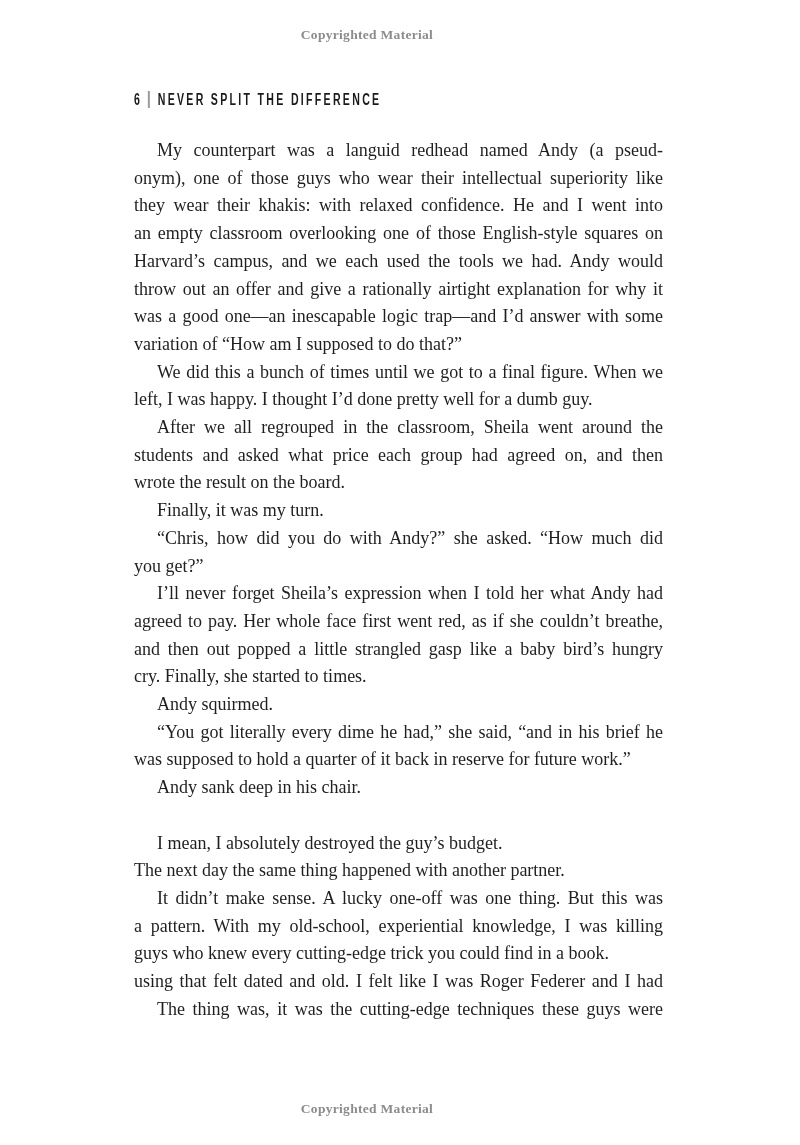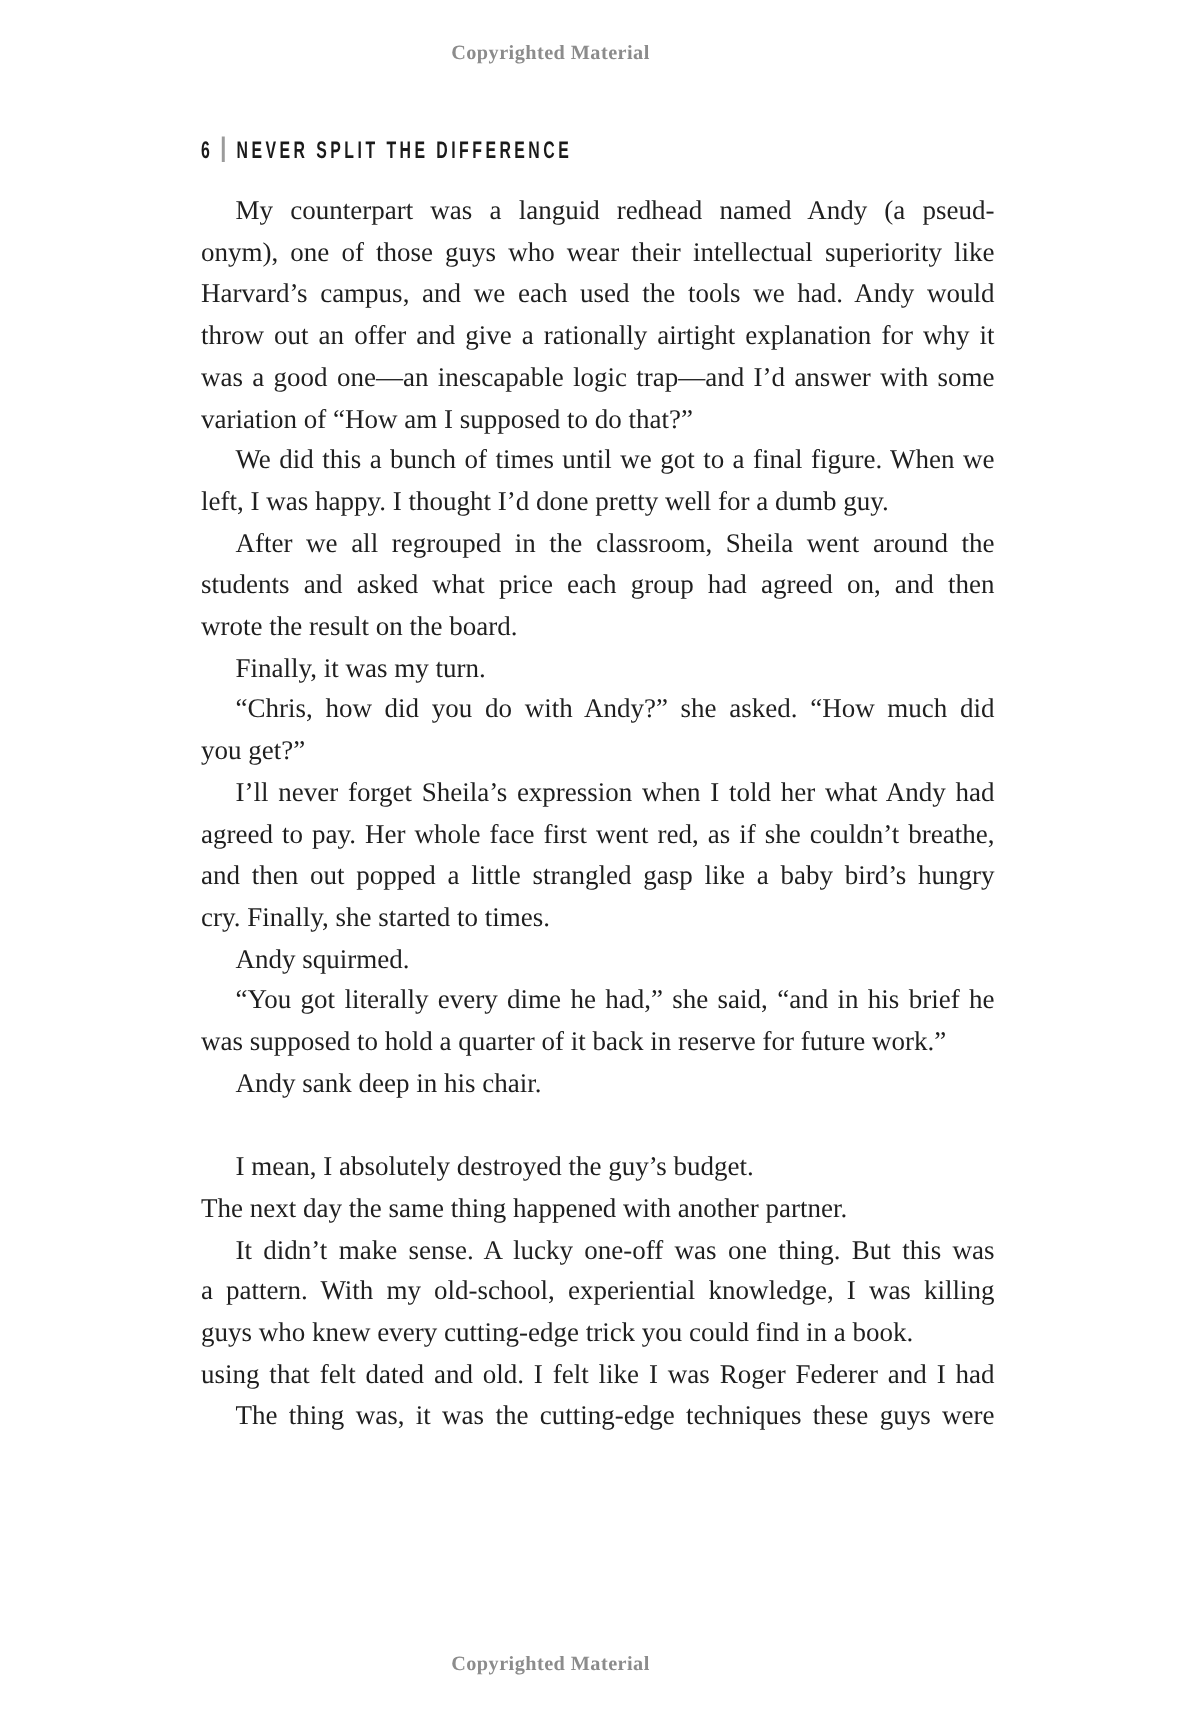--- a/index.html
+++ b/index.html
@@ -47,21 +47,21 @@
     background: #9b9b9b;
     margin: 0 12px 0 10px;
     vertical-align: -3px;
   }
   .running-head .booktitle {
     letter-spacing: 3.5px;
   }
   .body-text {
     position: absolute;
     left: 134px;
-    top: 127px;
+    top: 137px;
     width: 529px;
     font-family: "Liberation Serif", serif;
     font-size: 18px;
     line-height: 27.7px;
     color: #1f1f1f;
   }
   .line {
     text-align: justify;
     text-align-last: justify;
   }
@@ -79,20 +79,22 @@
 
   <div class="notice top">Copyrighted Material</div>
 
   <header class="running-head">
     <span class="pagenum">6</span><span class="sep"></span><span class="booktitle">NEVER SPLIT THE DIFFERENCE</span>
   </header>
 
   <main class="body-text">
       <div class="line indent">My counterpart was a languid redhead named Andy (a pseud-</div>
       <div class="line">onym), one of those guys who wear their intellectual superiority like</div>
+      <div class="line">they wear their khakis: with relaxed confidence. He and I went into</div>
+      <div class="line">an empty classroom overlooking one of those English-style squares on</div>
       <div class="line">Harvard’s campus, and we each used the tools we had. Andy would</div>
       <div class="line">throw out an offer and give a rationally airtight explanation for why it</div>
       <div class="line">was a good one—an inescapable logic trap—and I’d answer with some</div>
       <div class="line lastline">variation of “How am I supposed to do that?”</div>
       <div class="line indent">We did this a bunch of times until we got to a final figure. When we</div>
       <div class="line lastline">left, I was happy. I thought I’d done pretty well for a dumb guy.</div>
       <div class="line indent">After we all regrouped in the classroom, Sheila went around the</div>
       <div class="line">students and asked what price each group had agreed on, and then</div>
       <div class="line lastline">wrote the result on the board.</div>
       <div class="line lastline indent">Finally, it was my turn.</div>

